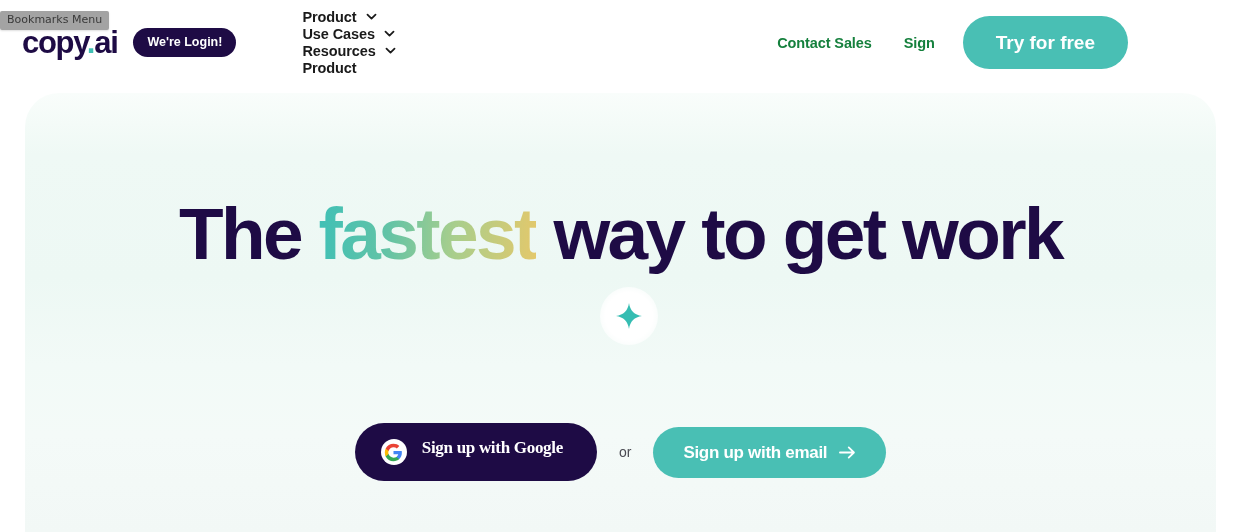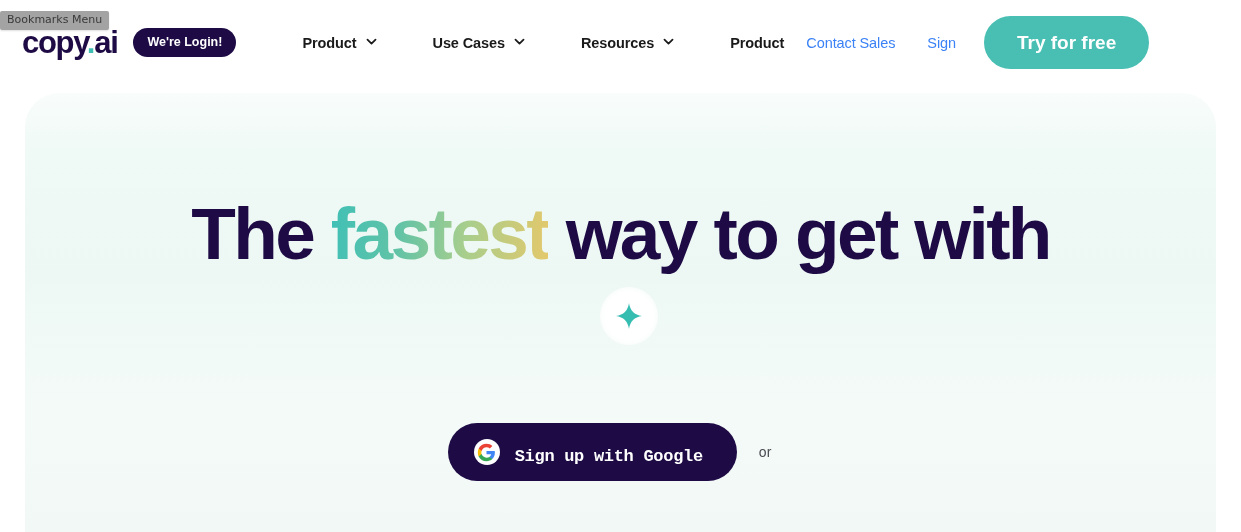--- a/index.html
+++ b/index.html
@@ -58,21 +58,22 @@
     padding: 8px 14px 9px;
     border-radius: 999px;
     white-space: nowrap;
     line-height: 1;
     cursor: pointer;
   }
 
   .nav-main {
     display: flex;
     margin-left: 44px;
-    gap: 12px;
+    gap: 1px;
+    flex-direction: column;
   }
 
   .nav-item {
     display: flex;
     align-items: center;
     font-size: 14.5px;
     font-weight: 700;
     color: #1A1A1A;
     padding: 0 22px;
     cursor: pointer;
@@ -92,22 +93,22 @@
 
   .nav-right {
     margin-left: auto;
     display: flex;
     align-items: center;
     padding-right: 26px;
   }
 
   .link-plain {
     font-size: 14.5px;
-    font-weight: 400;
-    color: #3b82f6;
+    font-weight: 700;
+    color: #15803d;
     cursor: pointer;
     white-space: nowrap;
     letter-spacing: -0.1px;
   }
   .link-plain + .link-plain { margin-left: 32px; }
 
   .btn-try {
     margin-left: 28px;
     background: #49BFB4;
     color: #ffffff;
@@ -199,27 +200,27 @@
     top: 330px;
     left: 0;
     width: 1191px;
     display: flex;
     align-items: center;
     justify-content: center;
   }
 
   .btn-google {
     display: flex;
-    align-items: flex-end;
+    align-items: flex-start;
     background: #1E0B45;
     border: none;
     border-radius: 999px;
     padding: 16px 34px 16px 26px;
     cursor: pointer;
-    font-family: Liberation Mono, monospace;
+    font-family: Liberation Serif, serif;
   }
   .g-icon {
     width: 26px;
     height: 26px;
     border-radius: 50%;
     background: #ffffff;
     display: flex;
     align-items: center;
     justify-content: center;
     margin-right: 15px;
@@ -323,21 +324,21 @@
       <button class="btn-try">Try for free</button>
     </div>
 
   </header>
 
   <div class="bookmarks-tip">Bookmarks Menu</div>
 
   <section class="hero">
 
     <h1 class="headline">
-      <span><span>The </span><span class="grad-word">fastest</span><span> way to get with</span></span><br>
+      <span><span>The </span><span class="grad-word">fastest</span><span> way to get work</span></span><br>
       <span class="sparkle-badge">
         <svg width="30" height="30" viewBox="0 0 30 30">
           <path d="M15 2 C16.1 9.6 20.4 13.9 28 15 C20.4 16.1 16.1 20.4 15 28 C13.9 20.4 9.6 16.1 2 15 C9.6 13.9 13.9 9.6 15 2 Z" fill="#35BDB2"></path>
         </svg>
       </span>
     </h1>
 
     <div class="cta-row">
 
       <button class="btn-google">
@@ -347,18 +348,26 @@
             <path fill="#34A853" d="M24 46c6 0 11-2 14.6-5.4l-7.1-5.5c-2 1.3-4.5 2.1-7.5 2.1-5.8 0-10.6-3.9-12.4-9.1H4.3v5.7C7.9 41.1 15.4 46 24 46z"></path>
             <path fill="#FBBC05" d="M11.6 28.1c-.5-1.3-.7-2.7-.7-4.1s.3-2.8.7-4.1v-5.7H4.3A22 22 0 0 0 2 24c0 3.6.9 6.9 2.3 9.8l7.3-5.7z"></path>
             <path fill="#EA4335" d="M24 10.8c3.3 0 6.2 1.1 8.5 3.3l6.3-6.3C35 4.2 30 2 24 2 15.4 2 7.9 6.9 4.3 14.2l7.3 5.7c1.8-5.2 6.6-9.1 12.4-9.1z"></path>
           </svg>
         </span>
         <span class="btn-google-label">Sign up with Google</span>
       </button>
 
       <span class="or-text">or</span>
 
+      <button class="btn-email">
+        <span class="btn-email-label">Sign up with email</span>
+        <span class="arrow-icon">
+          <svg width="17" height="15" viewBox="0 0 18 14">
+            <path d="M1 7 H15.5 M10.3 1.6 L15.8 7 L10.3 12.4" fill="none" stroke="#ffffff" stroke-width="1.9" stroke-linecap="round" stroke-linejoin="round"></path>
+          </svg>
+        </span>
+      </button>
 
     </div>
 
   </section>
 
 </div>
 
 </body></html>

